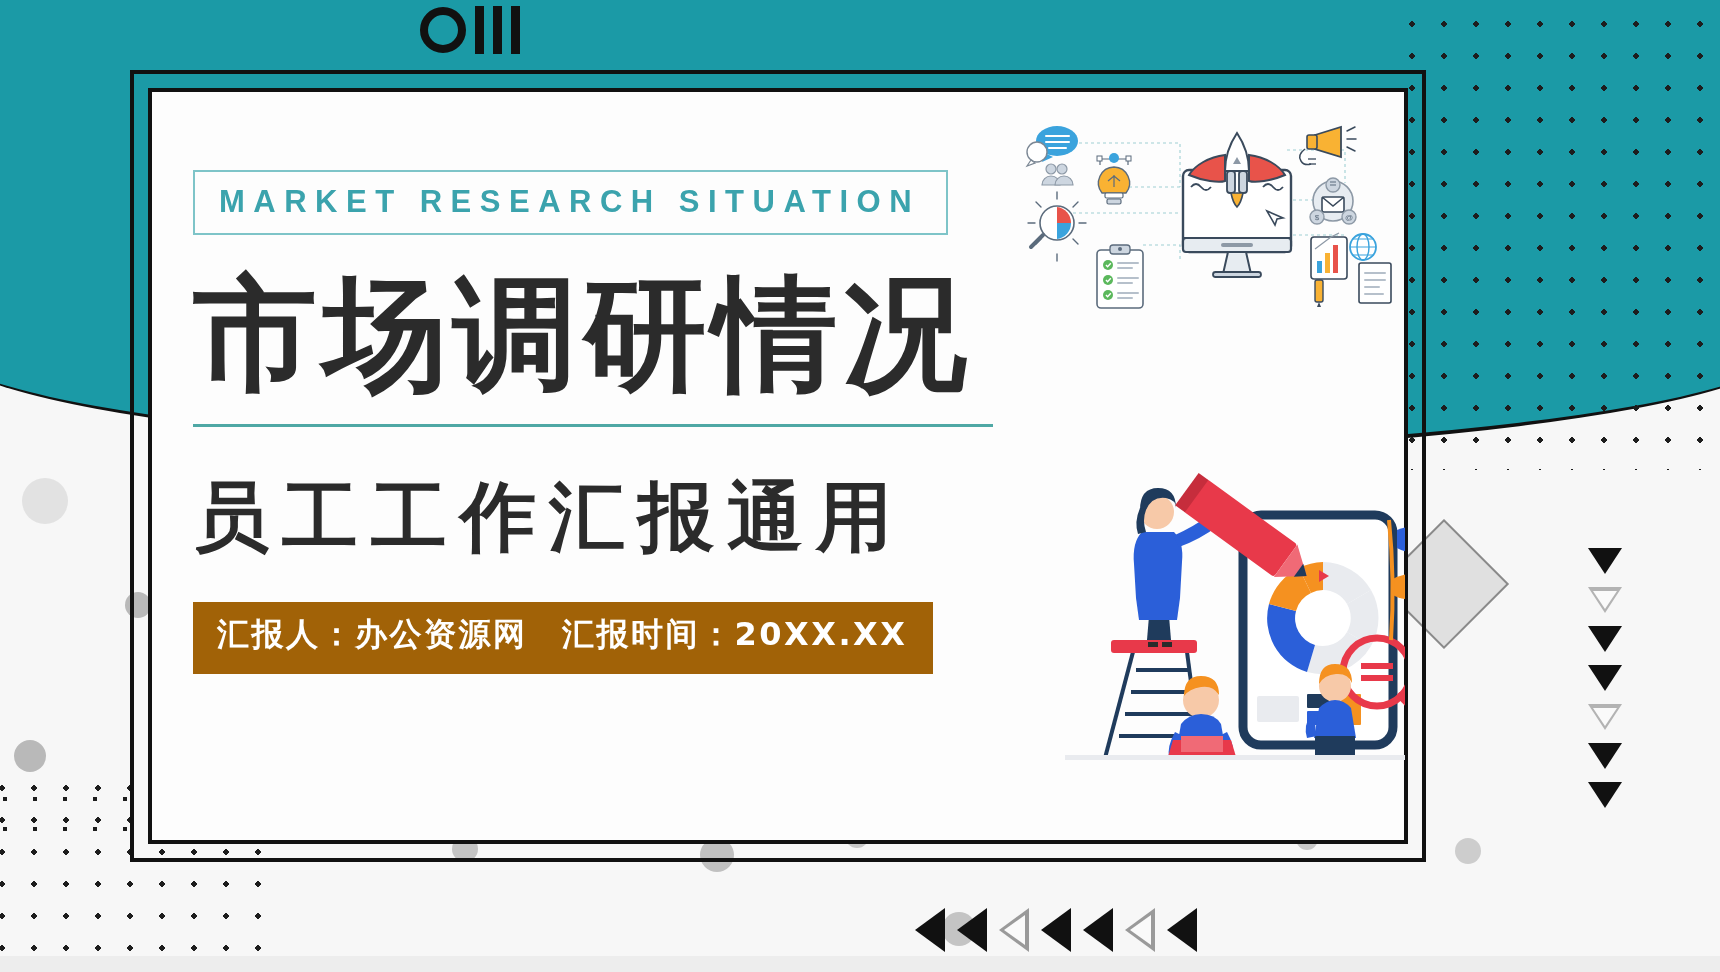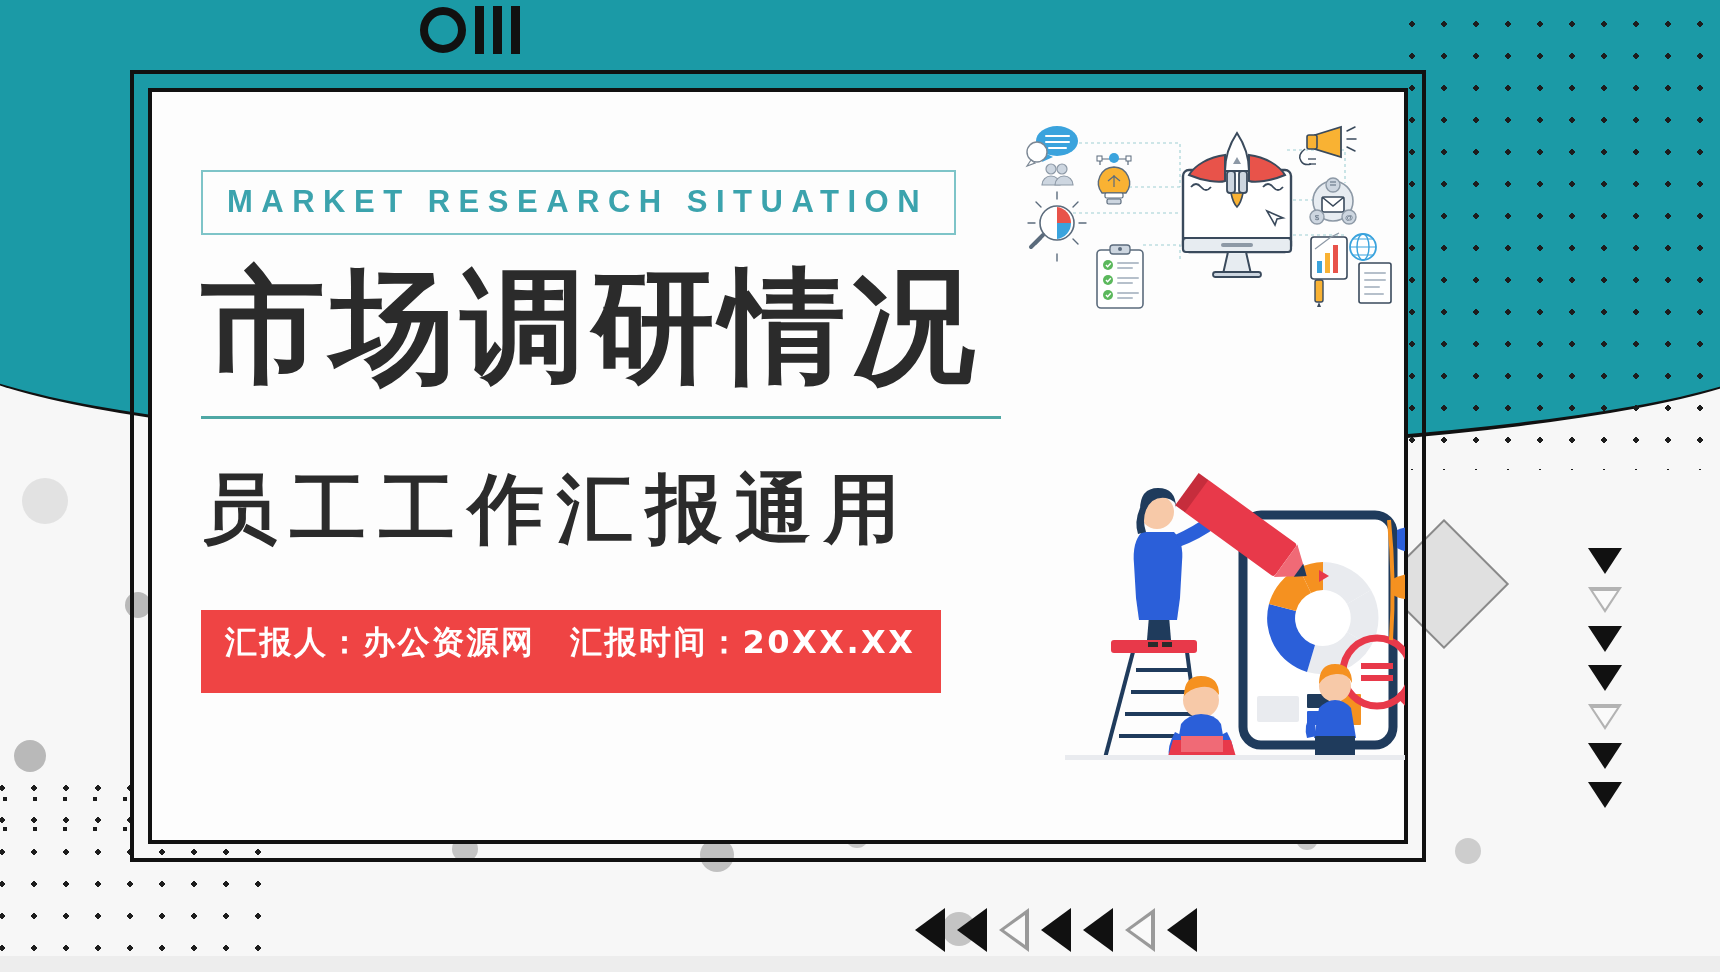--- a/index.html
+++ b/index.html
@@ -63,50 +63,50 @@
   }
 
   
   .logo { position:absolute; left:420px; top:6px; display:flex; align-items:center; gap:9px; }
   .logo .ring {
     width:46px; height:46px; border:8px solid #111; border-radius:50%;
   }
   .logo .bar { width:9px; height:48px; background:#111; }
 
   
-  .content { position:absolute; left:201px; top:170px; width:800px; z-index:6; }
+  .content { position:absolute; left:193px; top:170px; width:800px; z-index:6; }
 
   .eyebrow-box {
     display:inline-block; border:2px solid #7ec4c8;
     padding:12px 26px 13px 24px;
   }
   .eyebrow-box .eyebrow {
     font-size:31px; font-weight:600; color:#3ba3ad;
     letter-spacing:8.5px; white-space:nowrap;
   }
 
   .main-title {
-    margin-top:26px;
+    margin-top:34px;
     font-family:"DejaVu Sans","Liberation Sans",sans-serif;
     font-size:124px; font-weight:bold; color:#2b2b2b;
     letter-spacing:6px; line-height:1.06; white-space:nowrap;
   }
 
   .divider { margin-top:24px; width:800px; height:3px; background:#4fa8a5; }
 
   .sub-title {
     margin-top:40px;
     font-family:"DejaVu Sans","Liberation Sans",sans-serif;
     font-size:76px; font-weight:bold; color:#2b2b2b;
     letter-spacing:13px; white-space:nowrap;
   }
 
   .meta-bar {
-    margin-top:48px; display:inline-block;
-    background:#ef4444; padding:11px 26px 28px 24px;
+    margin-top:32px; display:inline-block;
+    background:#a16207; padding:11px 26px 17px 24px;
   }
   .meta-bar .meta {
     font-family:"DejaVu Sans","Liberation Sans",sans-serif;
     font-size:32px; font-weight:bold; color:#ffffff;
     letter-spacing:2.5px; white-space:nowrap;
   }
 
   
   .illus-top { position:absolute; left:1015px; top:125px; width:395px; height:185px; z-index:5; }
   .illus-bottom { position:absolute; left:1005px; top:440px; width:400px; height:320px; z-index:5; }

